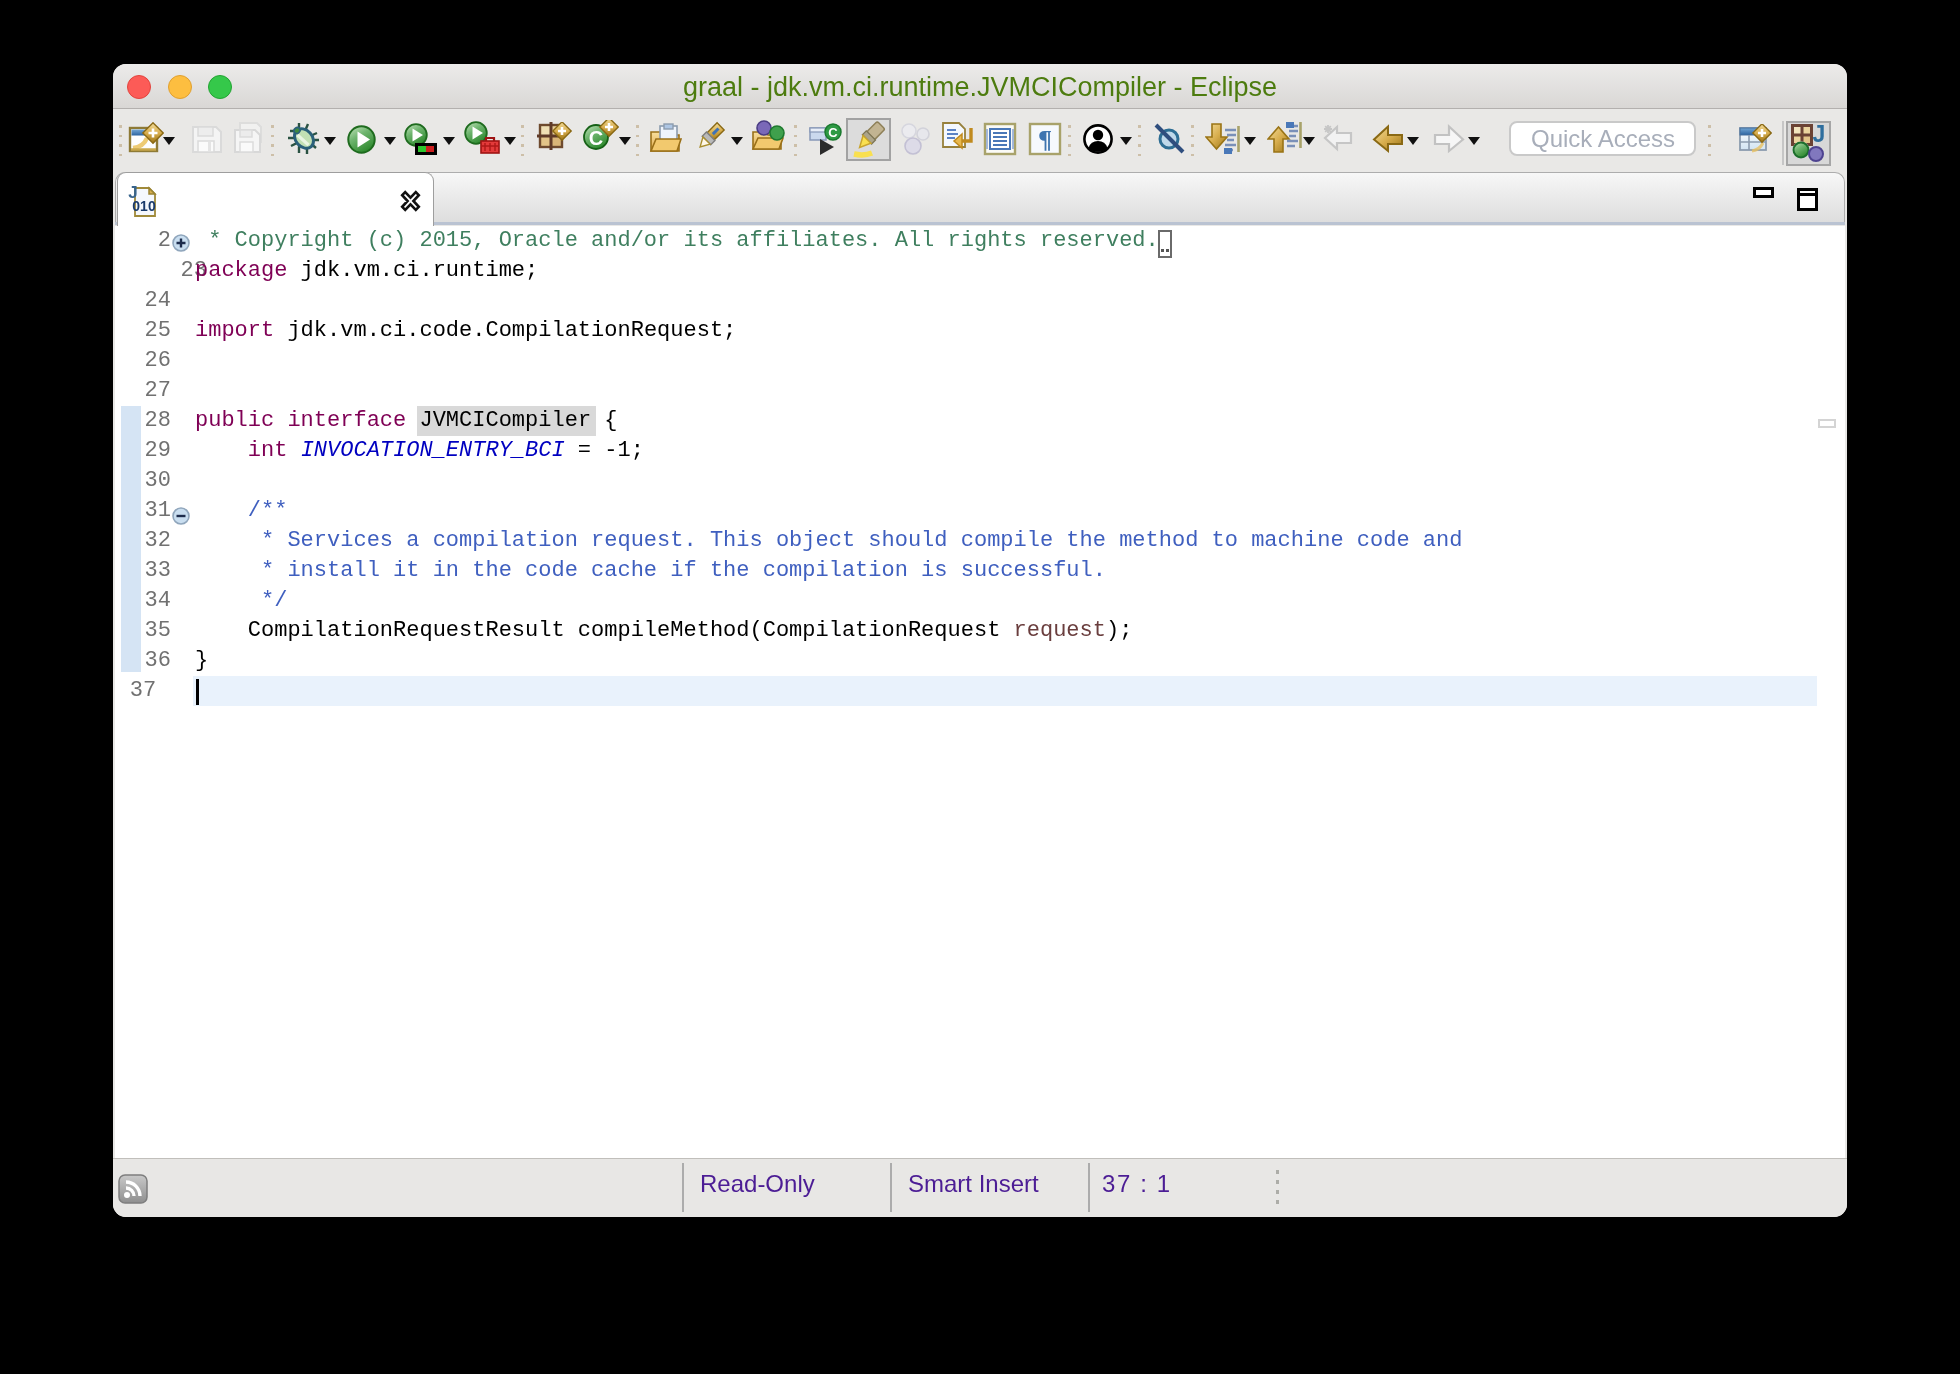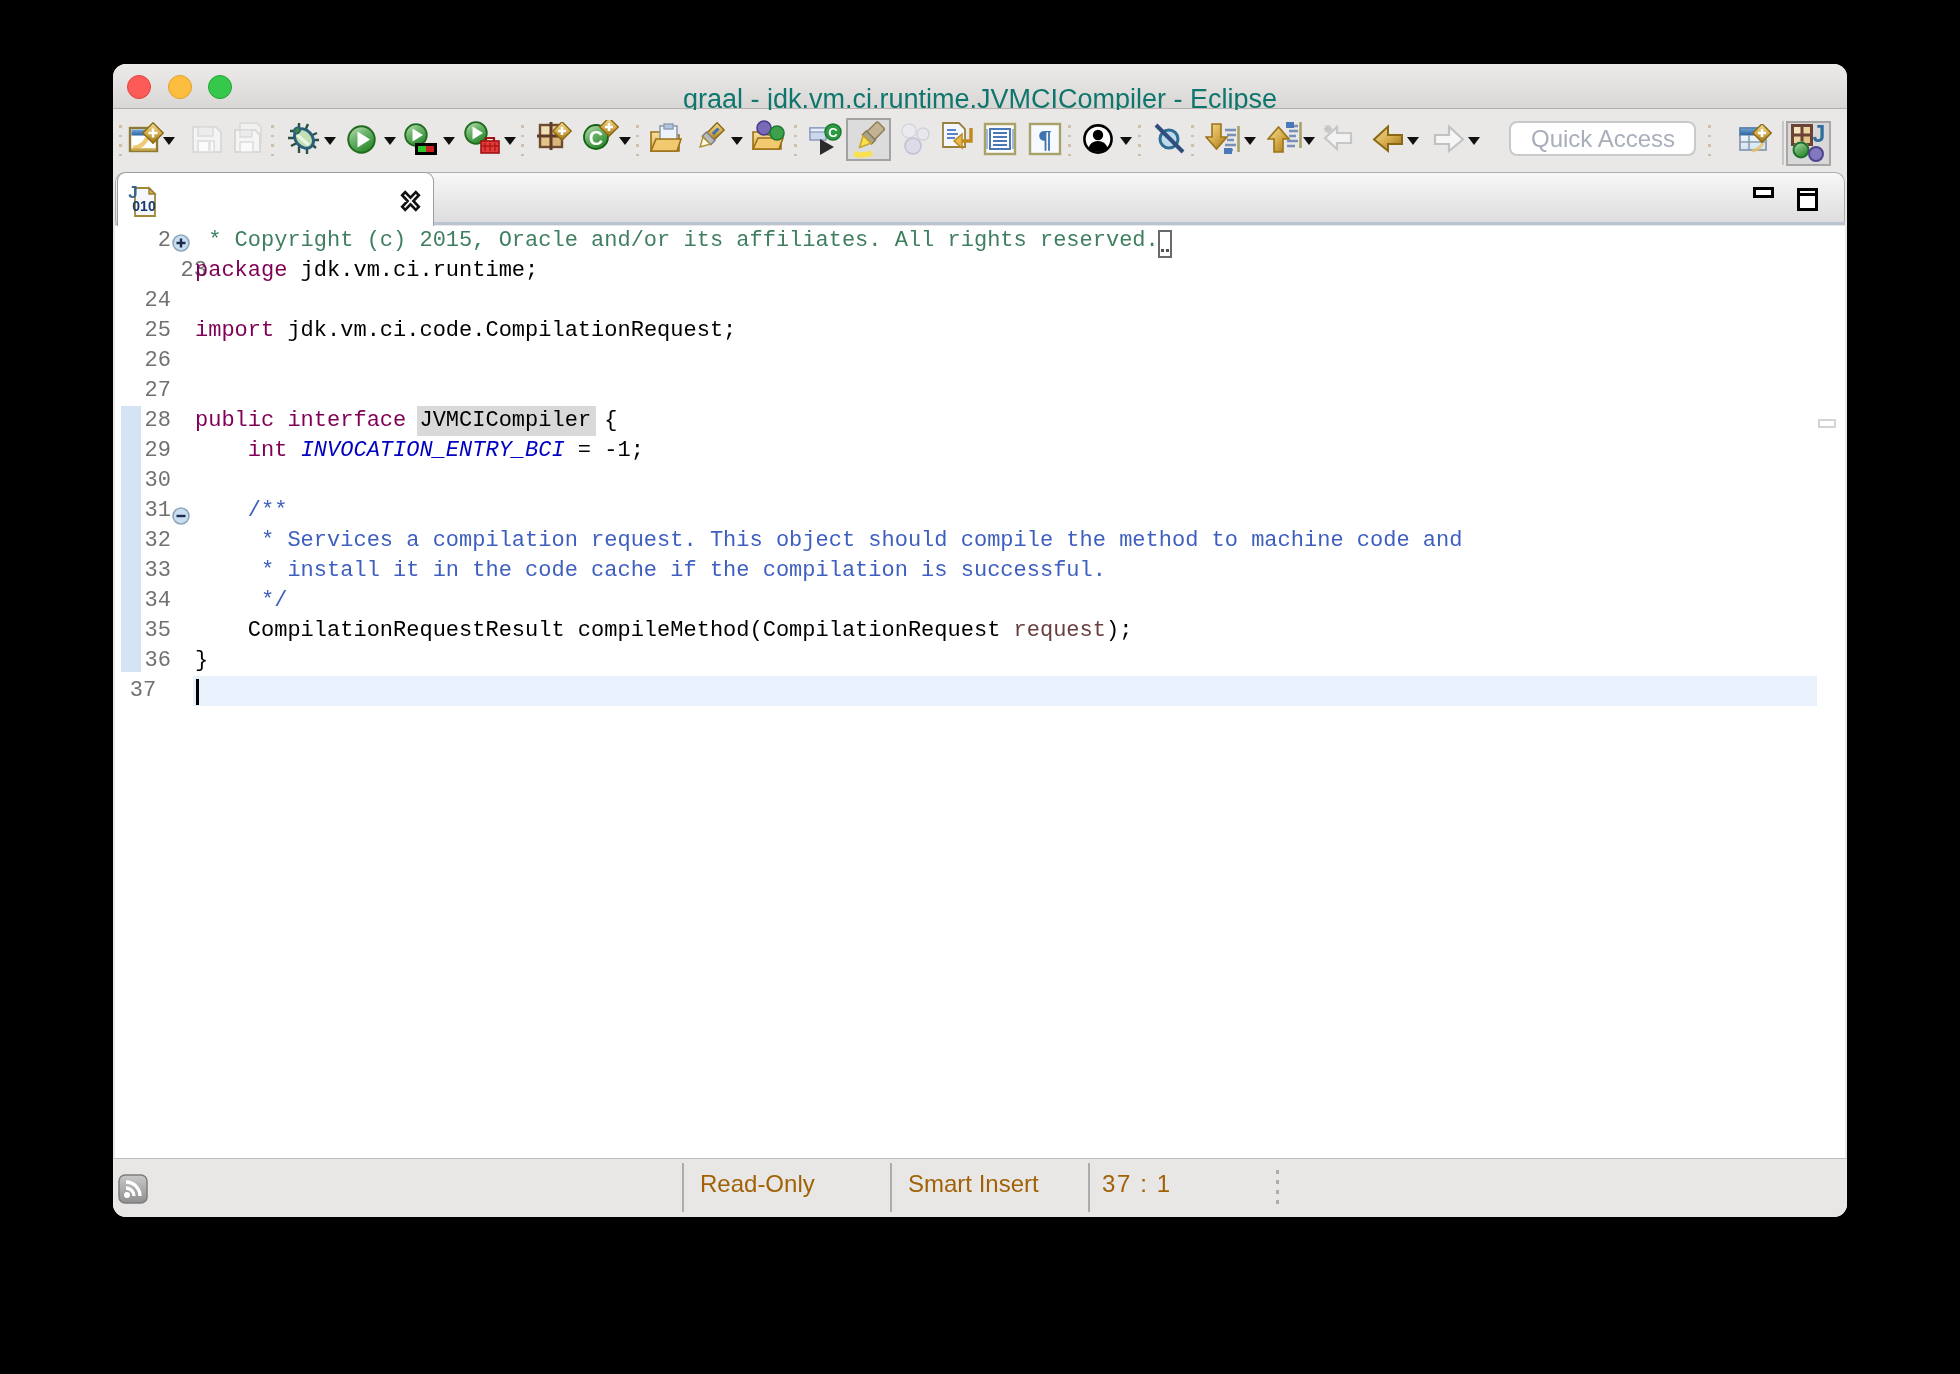--- a/index.html
+++ b/index.html
@@ -6,43 +6,43 @@
 html,body { width:1960px; height:1374px; background:#000; overflow:hidden; }
 body { font-family:"Liberation Sans", sans-serif; position:relative; }
 #win { position:absolute; left:113px; top:64px; width:1734px; height:1153px;
   background:#E9E8E6; border-radius:13px; }
 #abs { position:absolute; left:-113px; top:-64px; width:1960px; height:1374px; }
 .a { position:absolute; }
 #titlebar { left:113px; top:64px; width:1734px; height:45px;
   background:linear-gradient(#ECEBEA,#D9D7D5); border-bottom:1px solid #B3B0AE;
   border-radius:13px 13px 0 0; }
 .tl { position:absolute; top:75px; width:24px; height:24px; border-radius:50%; }
-#title { left:113px; top:76px; width:1734px; height:45px; line-height:46px; text-align:center;
-  font-size:27px; color:#0f766e; }
+#title { left:113px; top:64px; width:1734px; height:45px; line-height:46px; text-align:center;
+  font-size:27px; color:#4d7c0f; }
 #toolbar { left:113px; top:110px; width:1734px; height:62px; background:#E9E8E6; }
 .tbi { position:absolute; }
 .dd { position:absolute; width:0; height:0; border-left:6px solid transparent;
   border-right:6px solid transparent; border-top:8.5px solid #101010; }
 .sepd { position:absolute; top:125px; width:2.5px; height:31px;
   background:repeating-linear-gradient(#CDBFA8 0 2.5px, rgba(0,0,0,0) 2.5px 9.5px); }
 #qa { left:1509px; top:121px; width:187px; height:35px; background:#FFF;
   border:2px solid #C9C9C9; border-radius:8px; color:#A8AEBA; font-size:24px;
   line-height:32px; padding-left:20px; }
 #tabheader { left:115px; top:172px; width:1730px; height:53px;
   background:linear-gradient(#F7F7F7,#DCDCDC); border:1px solid #ADADAD; border-bottom:none;
   border-radius:10px 10px 0 0; }
 #tabline { left:115px; top:222px; width:1730px; height:3px; background:#BAC3D2; }
 #tab { left:117px; top:172px; width:317px; height:54px; background:#FFF;
   border:1px solid #9E9E9E; border-bottom:none; border-radius:9px 9px 0 0; }
 #tabtext { left:166px; top:172px; height:54px; line-height:56px; font-size:24px; color:#000; letter-spacing:-0.55px; }
 #editor { left:115px; top:226px; width:1730px; height:932px; background:#FFF; }
 #statusbar { left:113px; top:1158px; width:1734px; height:59px; background:#E8E7E5;
   border-top:1px solid #C1BFBB; border-radius:0 0 13px 13px; }
 .sbsep { position:absolute; top:1163px; width:2px; height:49px; background:#ACACAC; }
-.sbtext { position:absolute; top:1170px; font-size:24px; color:#a16207; }
+.sbtext { position:absolute; top:1170px; font-size:24px; color:#4c1d95; }
 .cl { position:absolute; left:195px; font-family:"Liberation Mono", monospace; font-size:22px;
   line-height:30px; white-space:pre; color:#000; }
 .ln { position:absolute; left:115px; width:56px; text-align:right;
   font-family:"Liberation Mono", monospace; font-size:22px; line-height:30px; color:#717171; }
 .kw { color:#7F0055; }
 .cmt { color:#3F7F5F; }
 .jdoc { color:#3F5FBF; }
 .sfield { color:#0000C0; font-style:italic; }
 .param { color:#6A3E3E; }
 </style>

